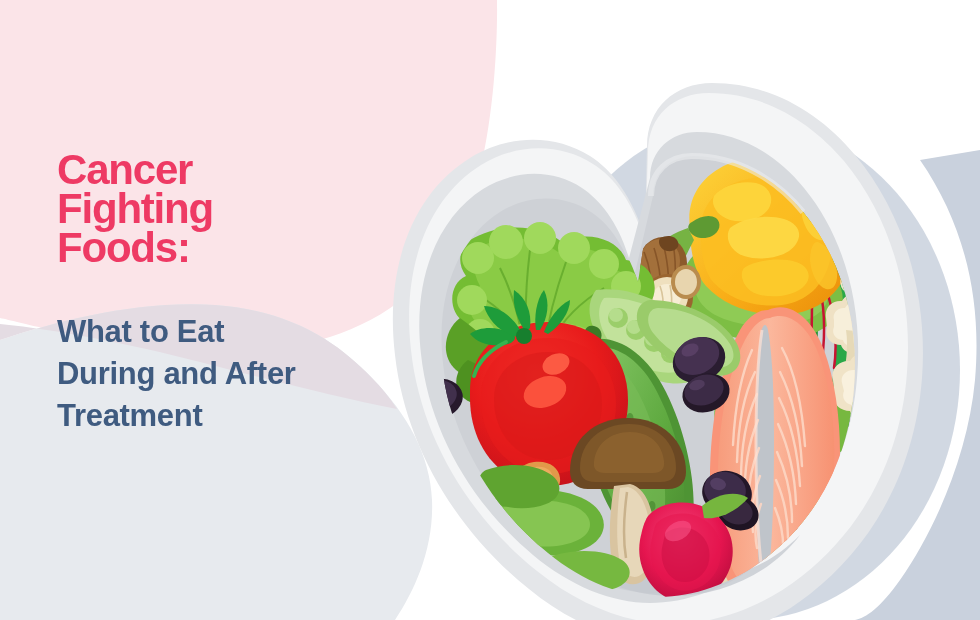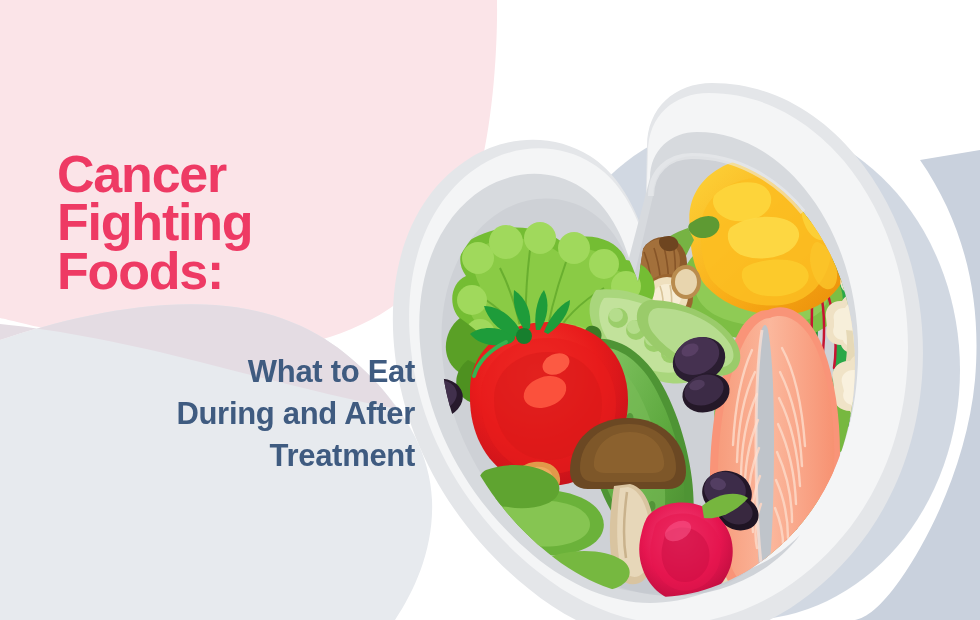--- a/index.html
+++ b/index.html
@@ -33,37 +33,36 @@
   .copy{
     position:absolute;
     left:57px;top:150px;
     width:370px;
     z-index:30;
   }
   .headline{
     margin:0;
     color:#EE3A64;
     font-family:"Liberation Sans", sans-serif;
-    font-size:52px;
+    font-size:42px;
     line-height:0.93;
     font-weight:bold;
     letter-spacing:-1.2px;
     white-space:pre-line;
   }
   .subhead{
-    margin:12px;
+    margin:0;
     padding-top:44px;
     color:#3F5B80;
     font-family:"Liberation Sans", sans-serif;
     font-size:31px;
     line-height:1.35;
     font-weight:bold;
     letter-spacing:-0.3px;
     white-space:pre-line;
-    text-align:right;
   }
 </style>
 </head>
 <body>
 
 <div class="banner">
 
   <svg class="bg-layer" viewBox="0 0 980 620" xmlns="http://www.w3.org/2000/svg">
 
     <rect x="0" y="0" width="980" height="620" fill="#FFFFFF"></rect>

